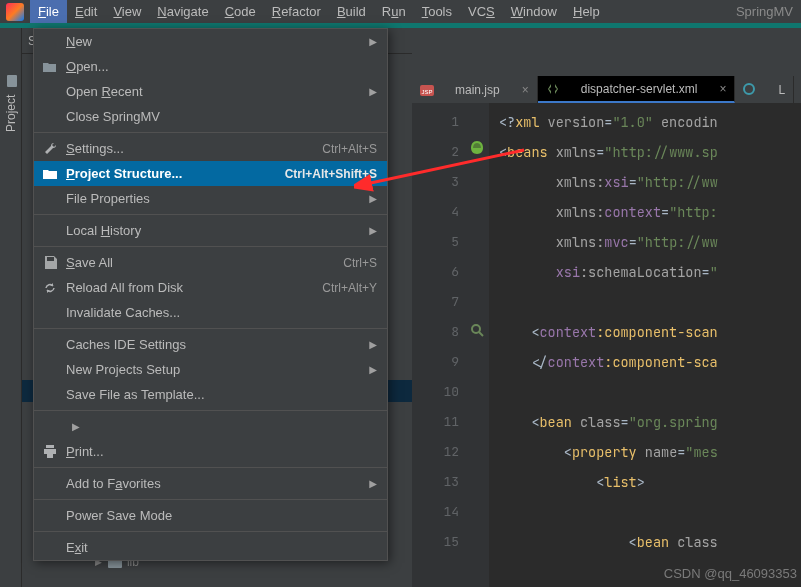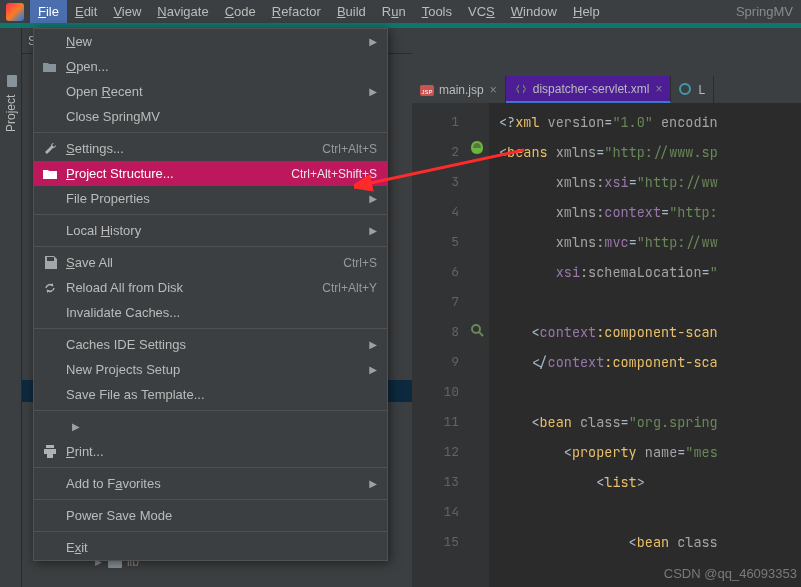--- a/index.html
+++ b/index.html
@@ -114,22 +114,23 @@
     }
     .dd-item .lbl { flex: 1; }
     .dd-item .lbl .underline { text-decoration: underline; }
     .dd-item .shortcut { color: #999999; font-size: 12px; }
     .dd-item .arrow {
       color: #a0a0a0;
       font-size: 10px;
       margin-left: 6px;
     }
     .dd-item.highlighted {
-      background: #be185d;
+      background: #0369a1;
       color: #ffffff;
+      font-weight: bold;
     }
     .dd-item.highlighted .shortcut { color: #e8e8e8; }
     .dd-item.highlighted .ico { color: #ffffff; }
     .dd-sep {
       height: 1px;
       background: #515151;
       margin: 3px 0;
     }
     
     .svg-folder { fill: #87939a; }
@@ -146,29 +147,30 @@
     }
     .etab {
       display: flex;
       align-items: center;
       height: 27px;
       padding: 0 8px;
       background: #3c3f41;
       color: #bbbbbb;
       border-right: 1px solid #2b2b2b;
       font-size: 12px;
+      gap: 16px;
     }
     .etab .eico {
       width: 14px; height: 14px;
       margin-right: 5px;
       flex-shrink: 0;
       display: inline-flex;
     }
     .etab.active {
-      background: #4c1d95;
+      background: #000000;
       border-bottom: 2px solid #3c78c8;
     }
     .etab .close {
       margin-left: 6px;
       color: #888;
       font-size: 12px;
     }
     .etab.other {
       color: #bbb;
     }

